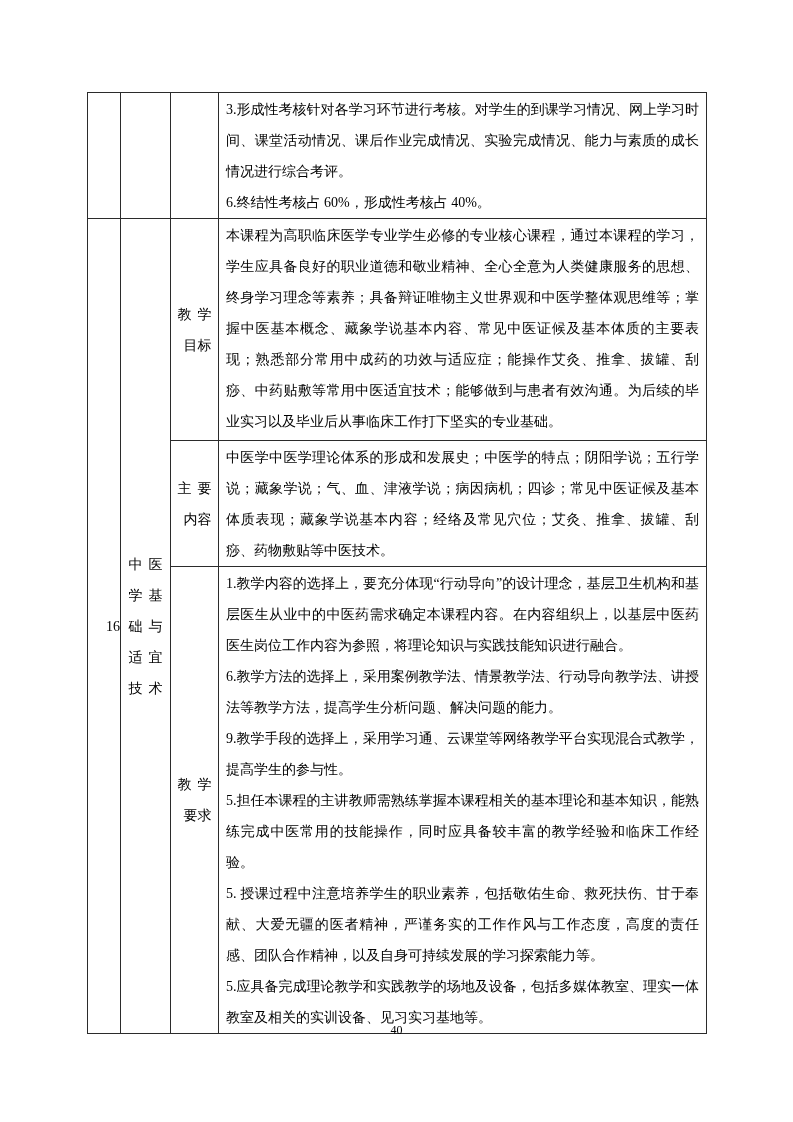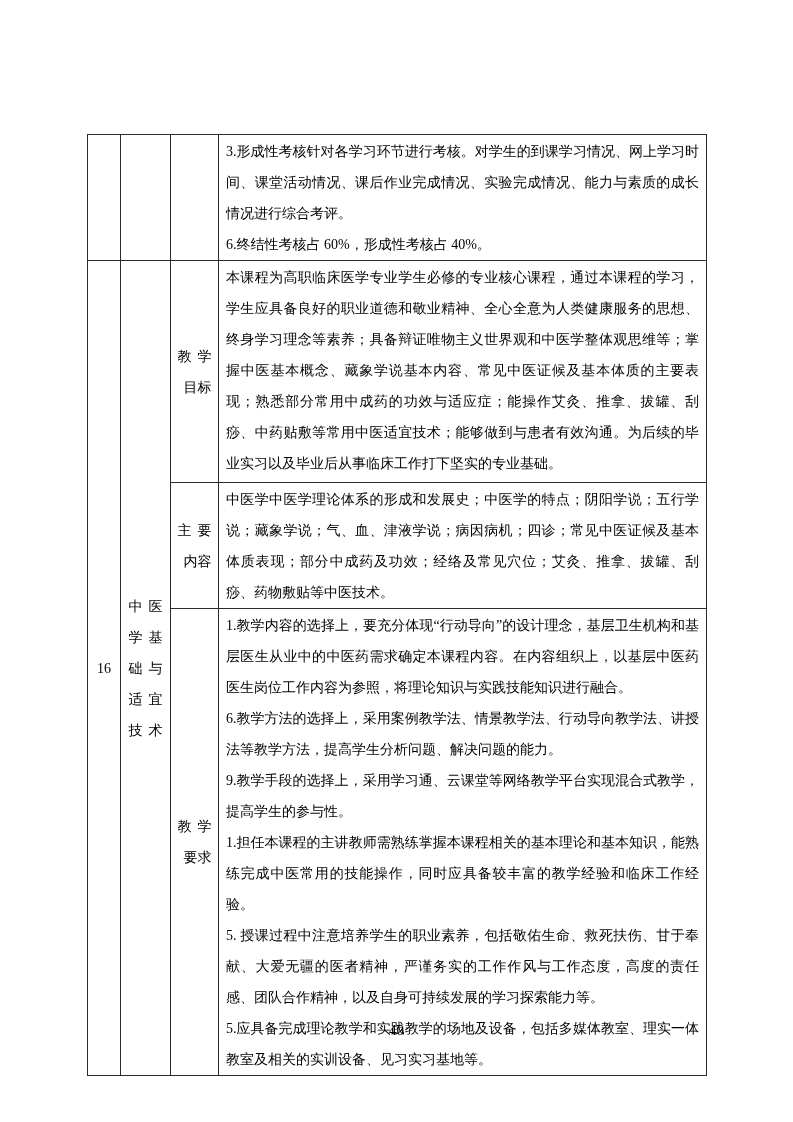--- a/index.html
+++ b/index.html
@@ -4,47 +4,47 @@
 <style>
   html,body { margin:0; padding:0; }
   body {
     width:793px; height:1122px;
     background:#ffffff; color:#000;
     font-family:"Liberation Serif","DejaVu Serif",serif;
     position:relative; overflow:hidden;
   }
   table.doc-table {
     position:absolute; left:87px; top:92px;
-    width:619px; border-collapse:collapse; table-layout:fixed;margin-top:42px;
+    width:619px; border-collapse:collapse; table-layout:fixed;
   }
   td {
     border:1px solid #2b2b2b;
     padding:0; vertical-align:middle;
     font-size:14px; line-height:31px;
     overflow:hidden;
   }
   td.content {
     vertical-align:top;
     padding:1px 7px 0 7px;
     text-align:justify;
     text-justify:inter-ideograph;
   }
   td.content p { margin:0; text-align:justify; }
-  .num-cell { text-align:center; }
+  .num-cell { text-align:right; }
   .vlabel {
     width:34px; margin:0 auto;
   }
   .spread {
     text-align:justify;
     text-align-last:justify;
   }
   .last-line { text-align:right; }
   .page-number {
     position:absolute; left:0; right:0; top:1022px;
-    text-align:center; font-size:15px; line-height:16px;
+    text-align:center; font-size:12px; line-height:16px;
   }
 </style>
 </head>
 <body>
 
 <table class="doc-table">
   <colgroup>
     <col style="width:33px">
     <col style="width:50px">
     <col style="width:48px">
@@ -87,36 +87,36 @@
   </tr>
 
   <tr style="height:124px;">
     <td>
       <div class="vlabel">
         <div class="spread">主要</div>
         <div class="last-line">内容</div>
       </div>
     </td>
     <td class="content">
-      <p>中医学中医学理论体系的形成和发展史；中医学的特点；阴阳学说；五行学说；藏象学说；气、血、津液学说；病因病机；四诊；常见中医证候及基本体质表现；部分中成药及功效；经络及常见穴位；艾灸、推拿、拔罐、刮痧、药物敷贴等中医技术。</p>
+      <p>中医学中医学理论体系的形成和发展史；中医学的特点；阴阳学说；五行学说；藏象学说；气、血、津液学说；病因病机；四诊；常见中医证候及基本体质表现；藏象学说基本内容；经络及常见穴位；艾灸、推拿、拔罐、刮痧、药物敷贴等中医技术。</p>
     </td>
   </tr>
 
   <tr style="height:434px;">
     <td>
       <div class="vlabel">
         <div class="spread">教学</div>
         <div class="last-line">要求</div>
       </div>
     </td>
     <td class="content">
       <p>1.教学内容的选择上，要充分体现“行动导向”的设计理念，基层卫生机构和基层医生从业中的中医药需求确定本课程内容。在内容组织上，以基层中医药医生岗位工作内容为参照，将理论知识与实践技能知识进行融合。</p>
       <p>6.教学方法的选择上，采用案例教学法、情景教学法、行动导向教学法、讲授法等教学方法，提高学生分析问题、解决问题的能力。</p>
       <p>9.教学手段的选择上，采用学习通、云课堂等网络教学平台实现混合式教学，提高学生的参与性。</p>
-      <p>1.担任本课程的主讲教师需熟练掌握本课程相关的基本理论和基本知识，能熟练完成中医常用的技能操作，同时应具备较丰富的教学经验和临床工作经验。</p>
+      <p>5.担任本课程的主讲教师需熟练掌握本课程相关的基本理论和基本知识，能熟练完成中医常用的技能操作，同时应具备较丰富的教学经验和临床工作经验。</p>
       <p>5. 授课过程中注意培养学生的职业素养，包括敬佑生命、救死扶伤、甘于奉献、大爱无疆的医者精神，严谨务实的工作作风与工作态度，高度的责任感、团队合作精神，以及自身可持续发展的学习探索能力等。</p>
       <p>5.应具备完成理论教学和实践教学的场地及设备，包括多媒体教室、理实一体教室及相关的实训设备、见习实习基地等。</p>
     </td>
   </tr>
 </tbody>
   </table>
 
 <div class="page-number">40</div>
 
 </body></html>

